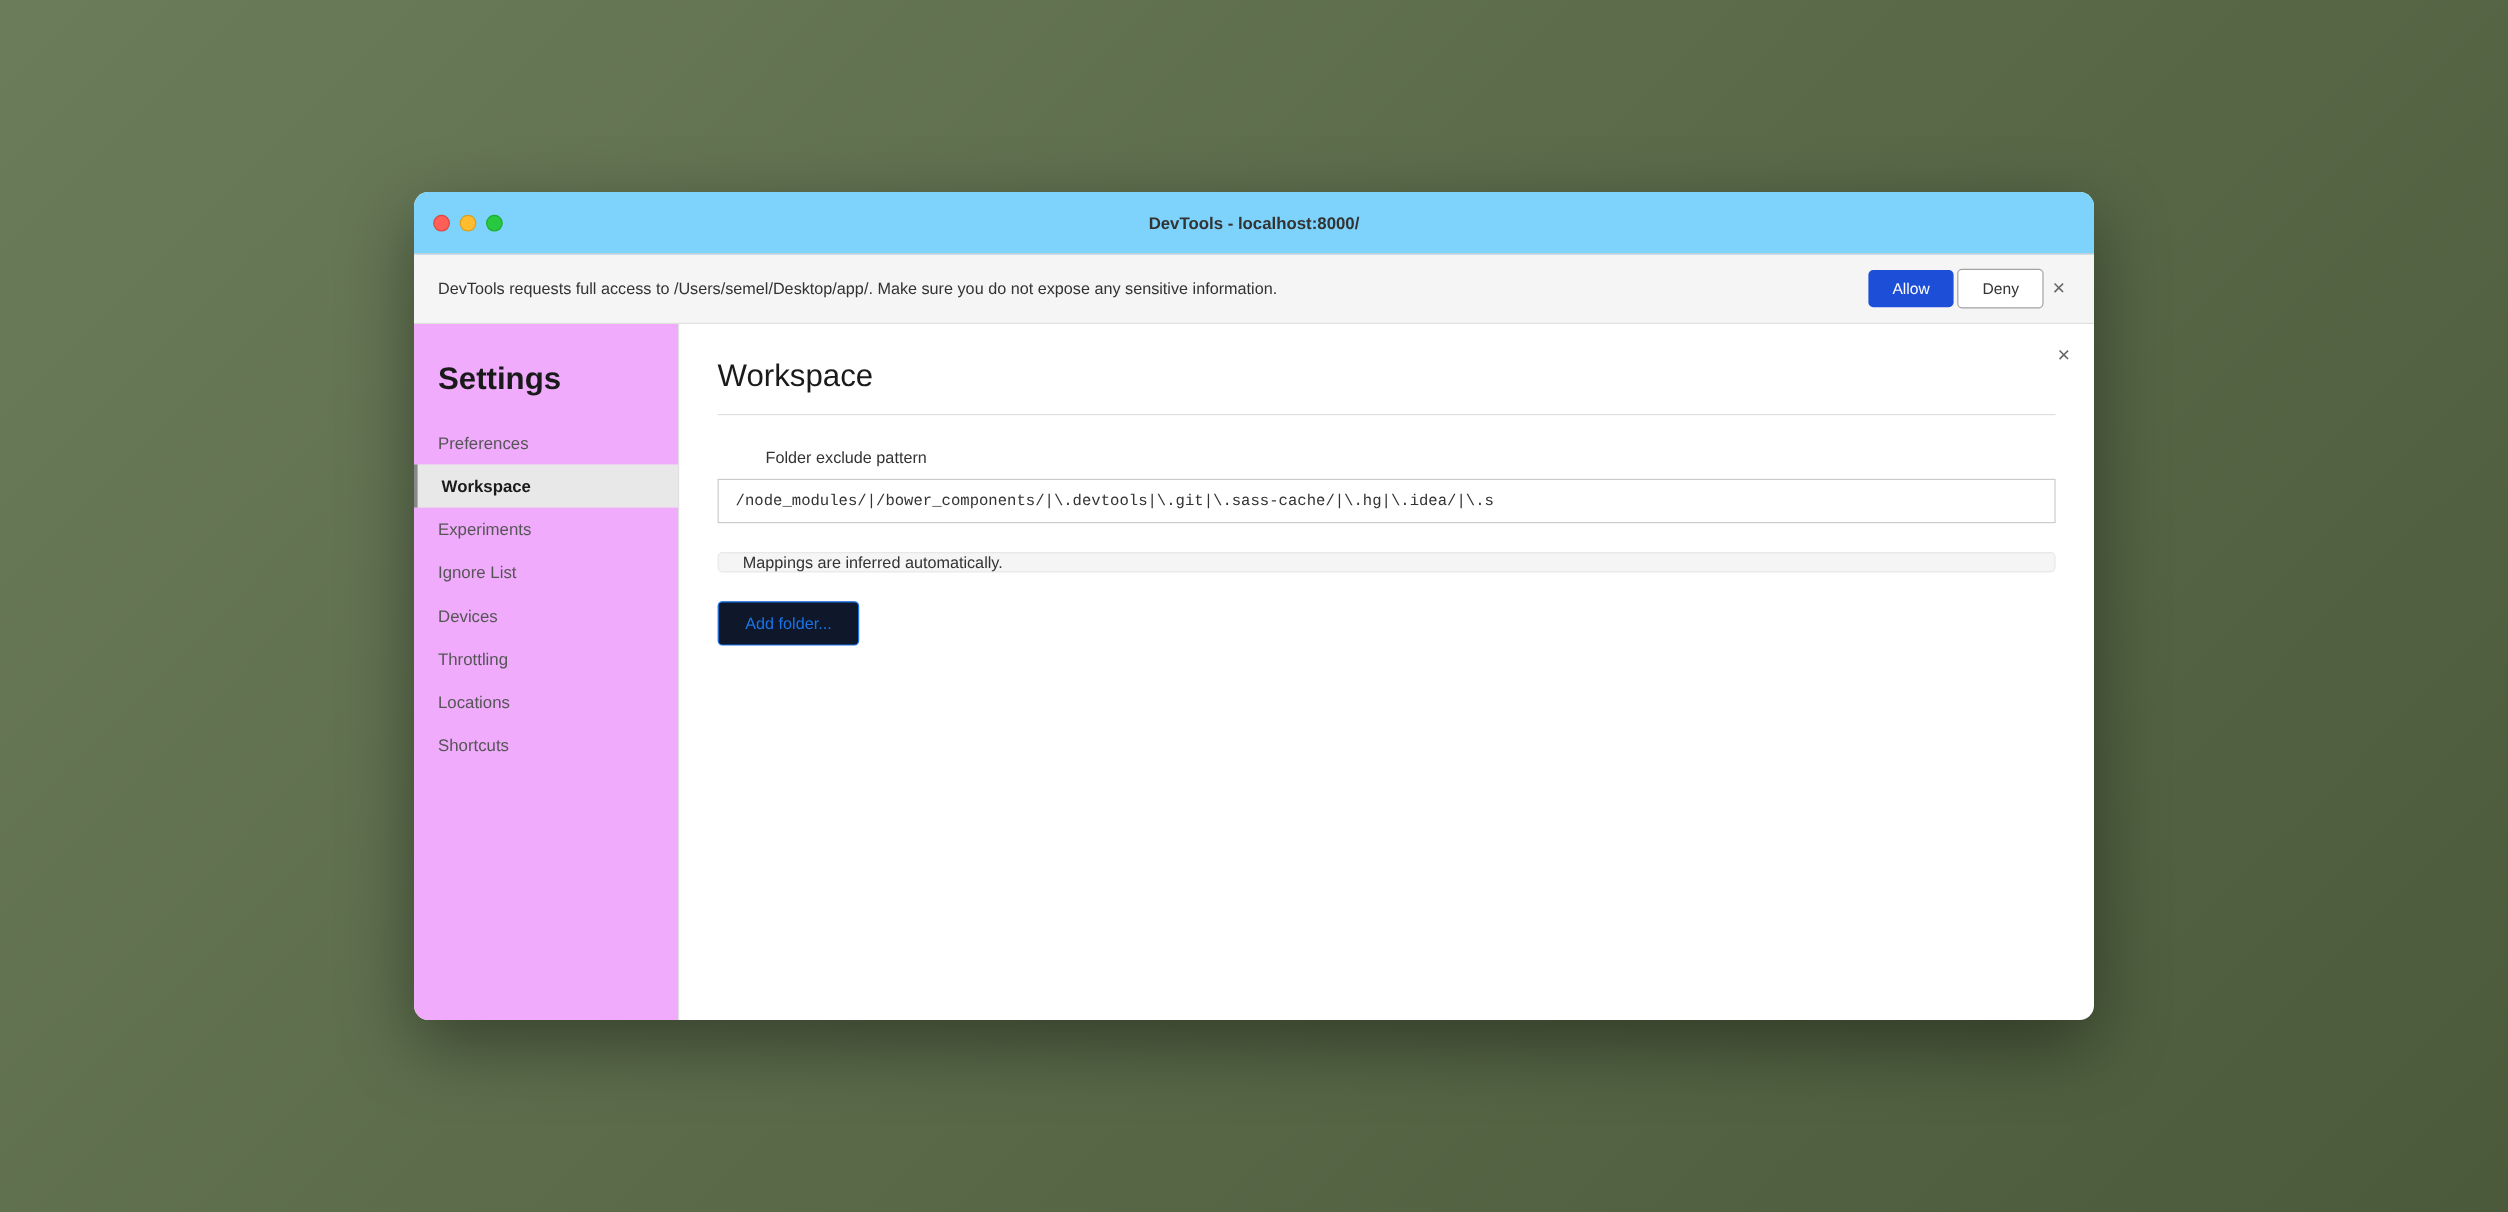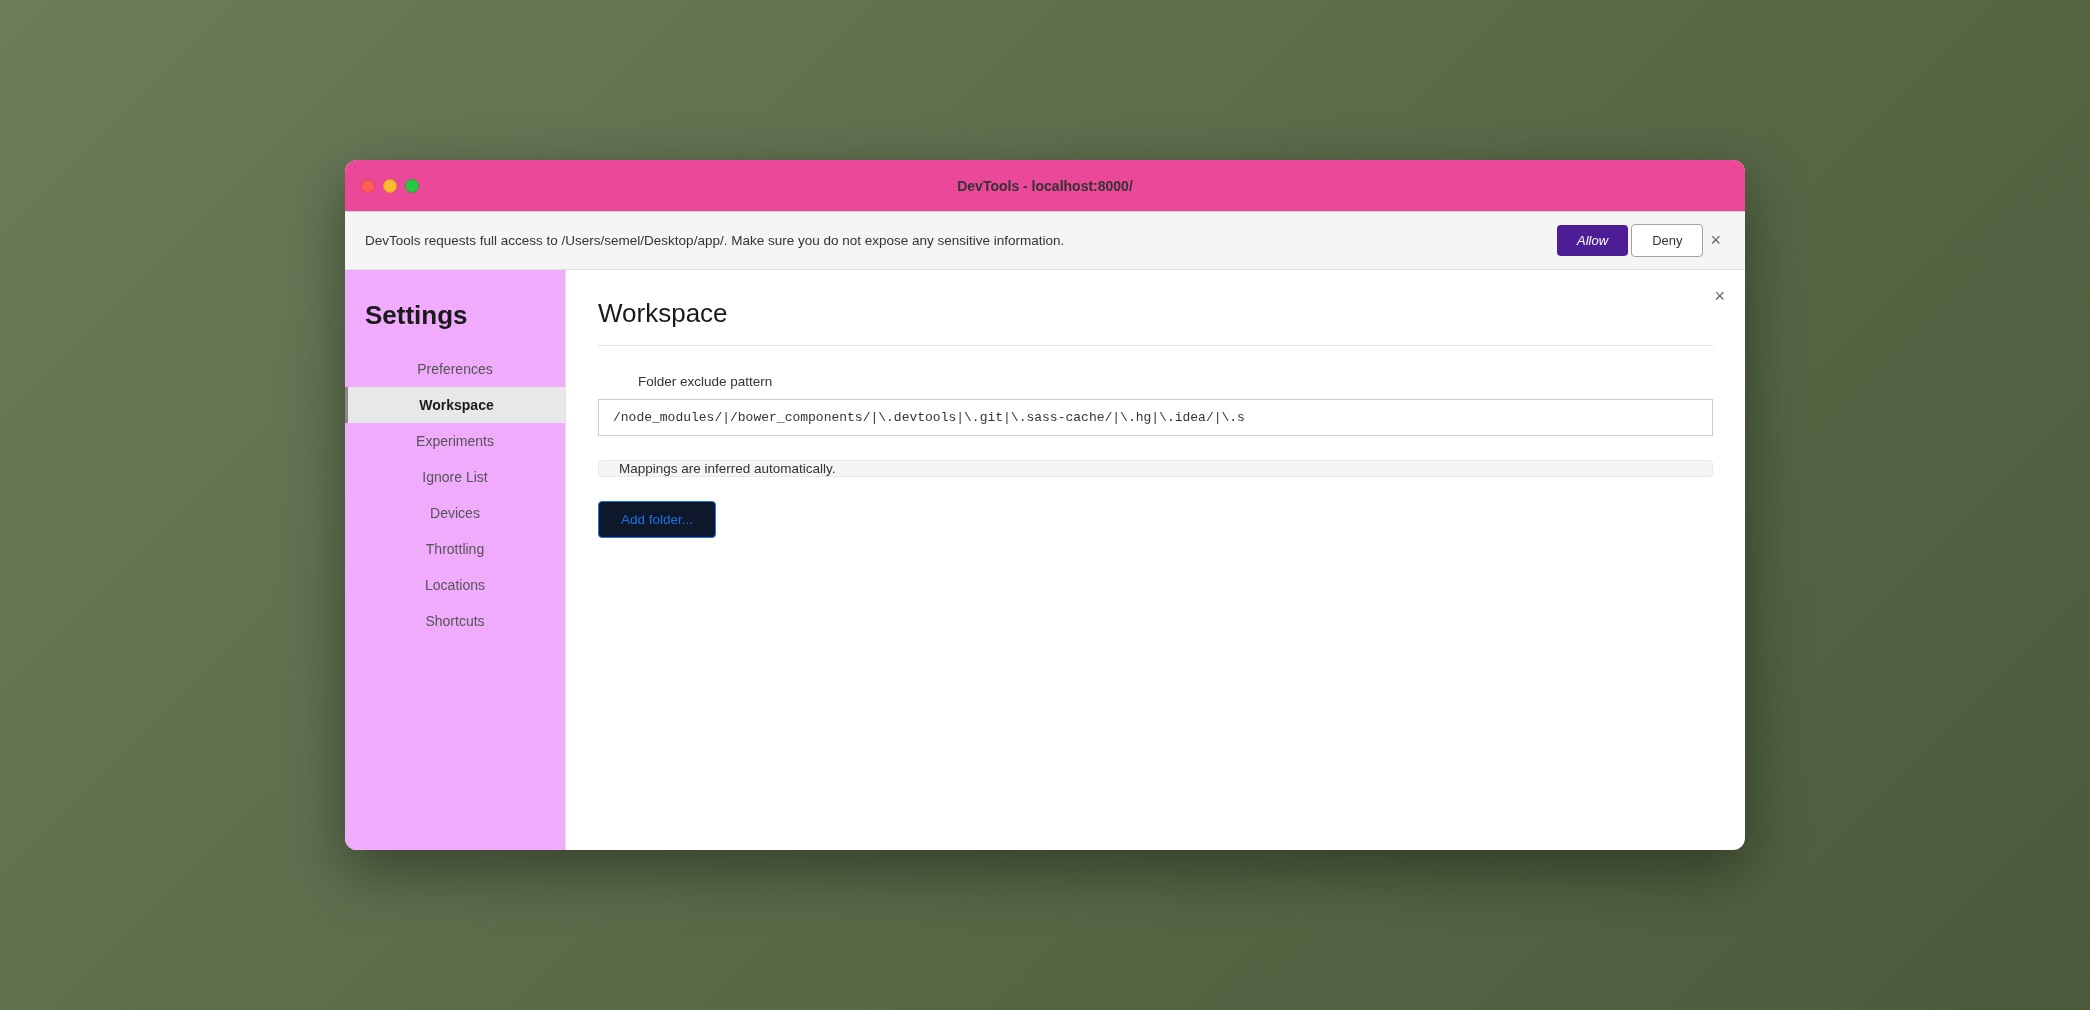--- a/index.html
+++ b/index.html
@@ -17,21 +17,21 @@
     .window {
       width: 1400px;
       background: #ffffff;
       border-radius: 12px;
       box-shadow: 0 20px 60px rgba(0,0,0,0.4);
       overflow: hidden;
     }
 
     
     .titlebar {
-      background: #ec4899;
+      background: #7dd3fc;
       height: 52px;
       display: flex;
       align-items: center;
       justify-content: center;
       position: relative;
       border-bottom: 1px solid #d0d0d0;
     }
 
     .titlebar-controls {
       position: absolute;
@@ -68,30 +68,29 @@
       gap: 3px;
     }
 
     .notification-text {
       flex: 1;
       font-size: 13.5px;
       color: #333;
     }
 
     .btn-allow {
-      background: #4c1d95;
+      background: #1d4ed8;
       color: #fff;
       border: none;
       border-radius: 4px;
       padding: 8px 20px;
       font-size: 13px;
       font-weight: 500;
       cursor: pointer;
       white-space: nowrap;
-      font-style: italic;
     }
 
     .btn-deny {
       background: #fff;
       color: #333;
       border: 1px solid #a3a3a3;
       border-radius: 4px;
       padding: 8px 20px;
       font-size: 13px;
       font-weight: 400;
@@ -128,21 +127,20 @@
       padding: 10px 20px 20px 20px;
     }
 
     .sidebar-item {
       padding: 10px 20px;
       font-size: 14px;
       color: #555;
       cursor: pointer;
       border-radius: 0;
       position: relative;
-      text-align: center;
     }
 
     .sidebar-item.active {
       background: #e8e8e8;
       color: #1a1a1a;
       font-weight: 600;
       border-left: 3px solid #888;
     }
 
     

